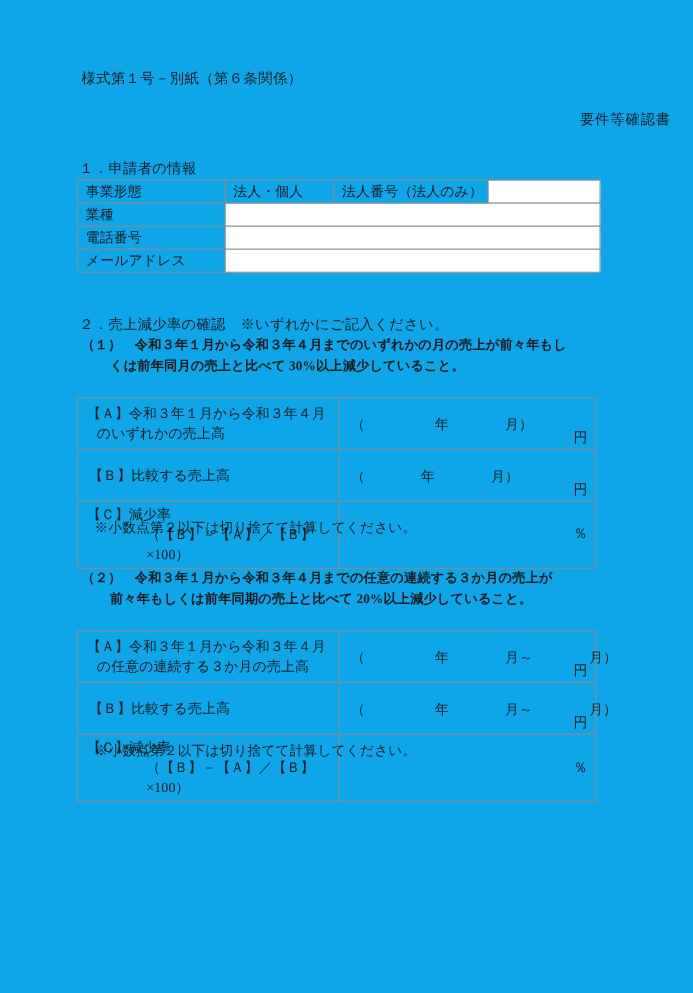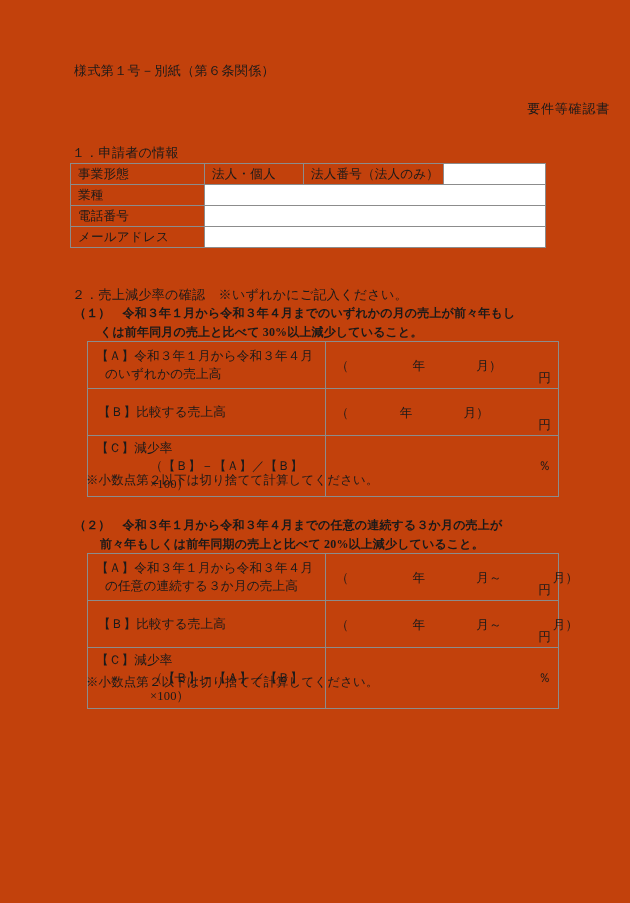--- a/index.html
+++ b/index.html
@@ -14,21 +14,21 @@
     font-family: "Liberation Serif", "DejaVu Serif", serif;
     color: #1a1a1a;
     font-size: 12.5px;
     overflow: hidden;
   }
   .page {
     position: absolute;
     left: 0; top: 0;
     width: 630px;
     height: 903px;
-    background: #c2410c;
+    background: #0ea5e9;
   }
 
   
   .form-no {
     position: absolute;
     left: 74px;
     top: 62px;
     font-size: 13px;
     letter-spacing: 0.4px;
     white-space: nowrap;
@@ -97,22 +97,23 @@
   }
   #applicant-table td { height: 20px; }
   #applicant-table .lbl {
     padding-left: 7px;
     white-space: nowrap;
   }
   #applicant-table .val { background: #fff; }
 
   
   .sales-table {
-    left: 87px;
+    left: 70px;
     width: 471px;
+    margin-top: 20px;
   }
   #sales-table-1 { top: 341px; }
   #sales-table-2 { top: 553px; }
 
   .sales-table td.label-cell {
     padding: 3px 4px 3px 8px;
     line-height: 18px;
     height: 40px;
   }
   .sales-table td.entry-cell {

